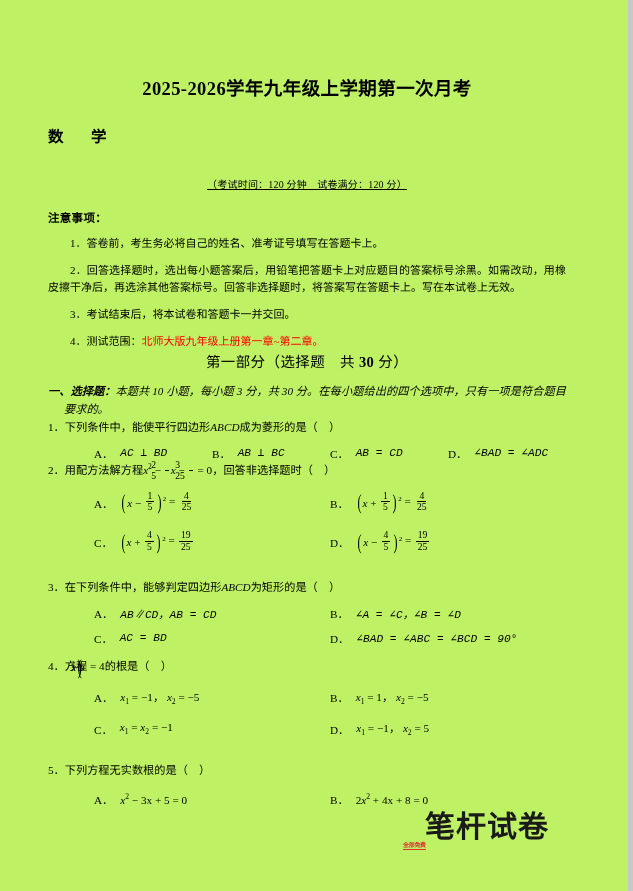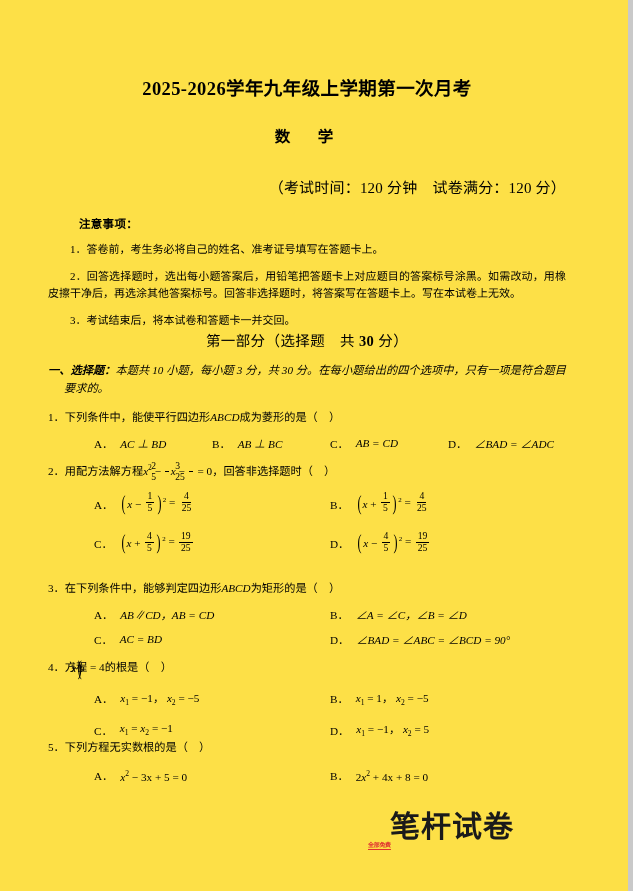--- a/index.html
+++ b/index.html
@@ -8,21 +8,21 @@
     background: #ffffff;
   }
   body {
     font-family: "Liberation Serif", "DejaVu Serif", serif;
     color: #000000;
   }
   .page {
     position: relative;
     width: 633px;
     height: 891px;
-    background: #fde047;
+    background: #bef264;
     overflow: hidden;
     box-sizing: border-box;
   }
   .page-edge {
     position: absolute;
     top: 0;
     right: 0;
     width: 5px;
     height: 891px;
     background: #c9c9c9;
@@ -39,40 +39,39 @@
   
   .doc-title {
     text-align: center;
     font-size: 18.5px;
     font-weight: bold;
     letter-spacing: 0.4px;
     margin-top: 74px;
     font-family: "Liberation Serif", "DejaVu Serif", serif;
   }
   .doc-subject {
-    text-align: center;
     font-size: 15.5px;
     font-weight: bold;
     margin-top: 24px;
     letter-spacing: 6px;
   }
   .exam-info {
-    text-align: right;
-    font-size: 15px;
+    text-align: center;
+    font-size: 10px;
     margin-top: 30px;
     letter-spacing: 0.2px;
+    text-decoration: underline;
   }
 
   
   .notice-title {
     font-size: 11.5px;
     font-weight: bold;
     margin-top: 18px;
     letter-spacing: 0.3px;
-    margin-left: 31px;
   }
   .notice-item {
     font-size: 11px;
     margin-top: 10px;
     text-indent: 22px;
     line-height: 1.55;
     text-align: justify;
   }
   .red {
     color: #ff0000;
@@ -93,21 +92,20 @@
     line-height: 1.6;
     text-align: justify;
     padding-left: 16px;
     text-indent: -16px;
     font-style: italic;
   }
   .section-intro b { font-weight: bold; }
 
   
   .question {
-    margin-top: 11px;
   }
   .q-stem {
     font-size: 11.2px;
     line-height: 1.5;
     padding-left: 16px;
     text-indent: -16px;
   }
   .q-num { }
   .options {
     margin-top: 9px;
@@ -128,21 +126,21 @@
   
   .opts-4 .opt-cell { width: 134px; }
   
   .opts-2 .opt-cell { width: 236px; }
   .opt-label {
     margin-right: 7px;
     white-space: nowrap;
   }
   .opt-body {
     font-style: italic;
-    font-family: Liberation Serif, serif;
+    font-family: Liberation Mono, monospace;
     white-space: nowrap;
   }
   .math {
     font-style: italic;
     font-family: "Liberation Serif", "DejaVu Serif", serif;
   }
   .up { font-style: normal; }
   sup.exp, sub.idx {
     font-style: normal;
     font-size: 0.68em;
@@ -192,21 +190,21 @@
     top: -0.55em;
   }
   .inner {
     display: inline-flex;
     align-items: center;
   }
 
   
   .watermark {
     position: absolute;
-    left: 368px;
+    left: 403px;
     top: 812px;
     width: 230px;
     height: 70px;
   }
   .wm-cn {
     font-family: "DejaVu Sans", "Liberation Sans", sans-serif;
     font-size: 30px;
     font-weight: bold;
     color: #1a1a1a;
     letter-spacing: 1px;
@@ -245,20 +243,21 @@
   <div class="content">
 
     <div class="doc-title">2025-2026学年九年级上学期第一次月考</div>
     <div class="doc-subject">数　学</div>
     <div class="exam-info">（考试时间：120 分钟　试卷满分：120 分）</div>
 
     <div class="notice-title">注意事项：</div>
     <div class="notice-item">1．答卷前，考生务必将自己的姓名、准考证号填写在答题卡上。</div>
     <div class="notice-item">2．回答选择题时，选出每小题答案后，用铅笔把答题卡上对应题目的答案标号涂黑。如需改动，用橡皮擦干净后，再选涂其他答案标号。回答非选择题时，将答案写在答题卡上。写在本试卷上无效。</div>
     <div class="notice-item">3．考试结束后，将本试卷和答题卡一并交回。</div>
+    <div class="notice-item"><span>4．测试范围：</span><span class="red">北师大版九年级上册第一章~第二章。</span></div>
 
     <div class="part-heading"><span>第一部分（选择题　共 </span><span class="score">30</span><span> 分）</span></div>
 
     <div class="section-intro"><b>一、选择题：</b><span>本题共 10 小题，每小题 3 分，共 30 分。在每小题给出的四个选项中，只有一项是符合题目要求的。</span></div>
 
     <div class="question">
       <div class="q-stem"><span class="q-num">1．</span><span>下列条件中，能使平行四边形</span><span class="math">ABCD</span><span>成为菱形的是（　）</span></div>
       <div class="options opts-4">
         <div class="opt-row">
           <div class="opt-cell">
@@ -434,21 +433,21 @@
               <span class="math"><i>x</i><sub class="idx">1</sub><span class="up"> = </span><i>x</i><sub class="idx">2</sub><span class="up"> = </span><span class="up">−1</span></span>
             </div>
           <div class="opt-cell">
               <span class="opt-label">D．</span>
               <span class="math"><i>x</i><sub class="idx">1</sub><span class="up"> = </span><span class="up">−1</span><span class="up">，&nbsp;</span><i>x</i><sub class="idx">2</sub><span class="up"> = </span><span class="up">5</span></span>
             </div>
         </div>
       </div>
     </div>
 
-    <div class="question" style="margin-top:0;">
+    <div class="question" style="margin-top:24px;">
       <div class="q-stem"><span class="q-num">5．</span><span>下列方程无实数根的是（　）</span></div>
       <div class="options opts-2">
         <div class="opt-row" style="margin-top:12px;">
           <div class="opt-cell">
               <span class="opt-label">A．</span>
               <span class="math"><span class="up"></span><span>x</span><sup class="exp">2</sup><span class="up"> − 3x + 5 = 0</span></span>
             </div>
           <div class="opt-cell">
               <span class="opt-label">B．</span>
               <span class="math"><span class="up">2</span><span>x</span><sup class="exp">2</sup><span class="up"> + 4x + 8 = 0</span></span>

